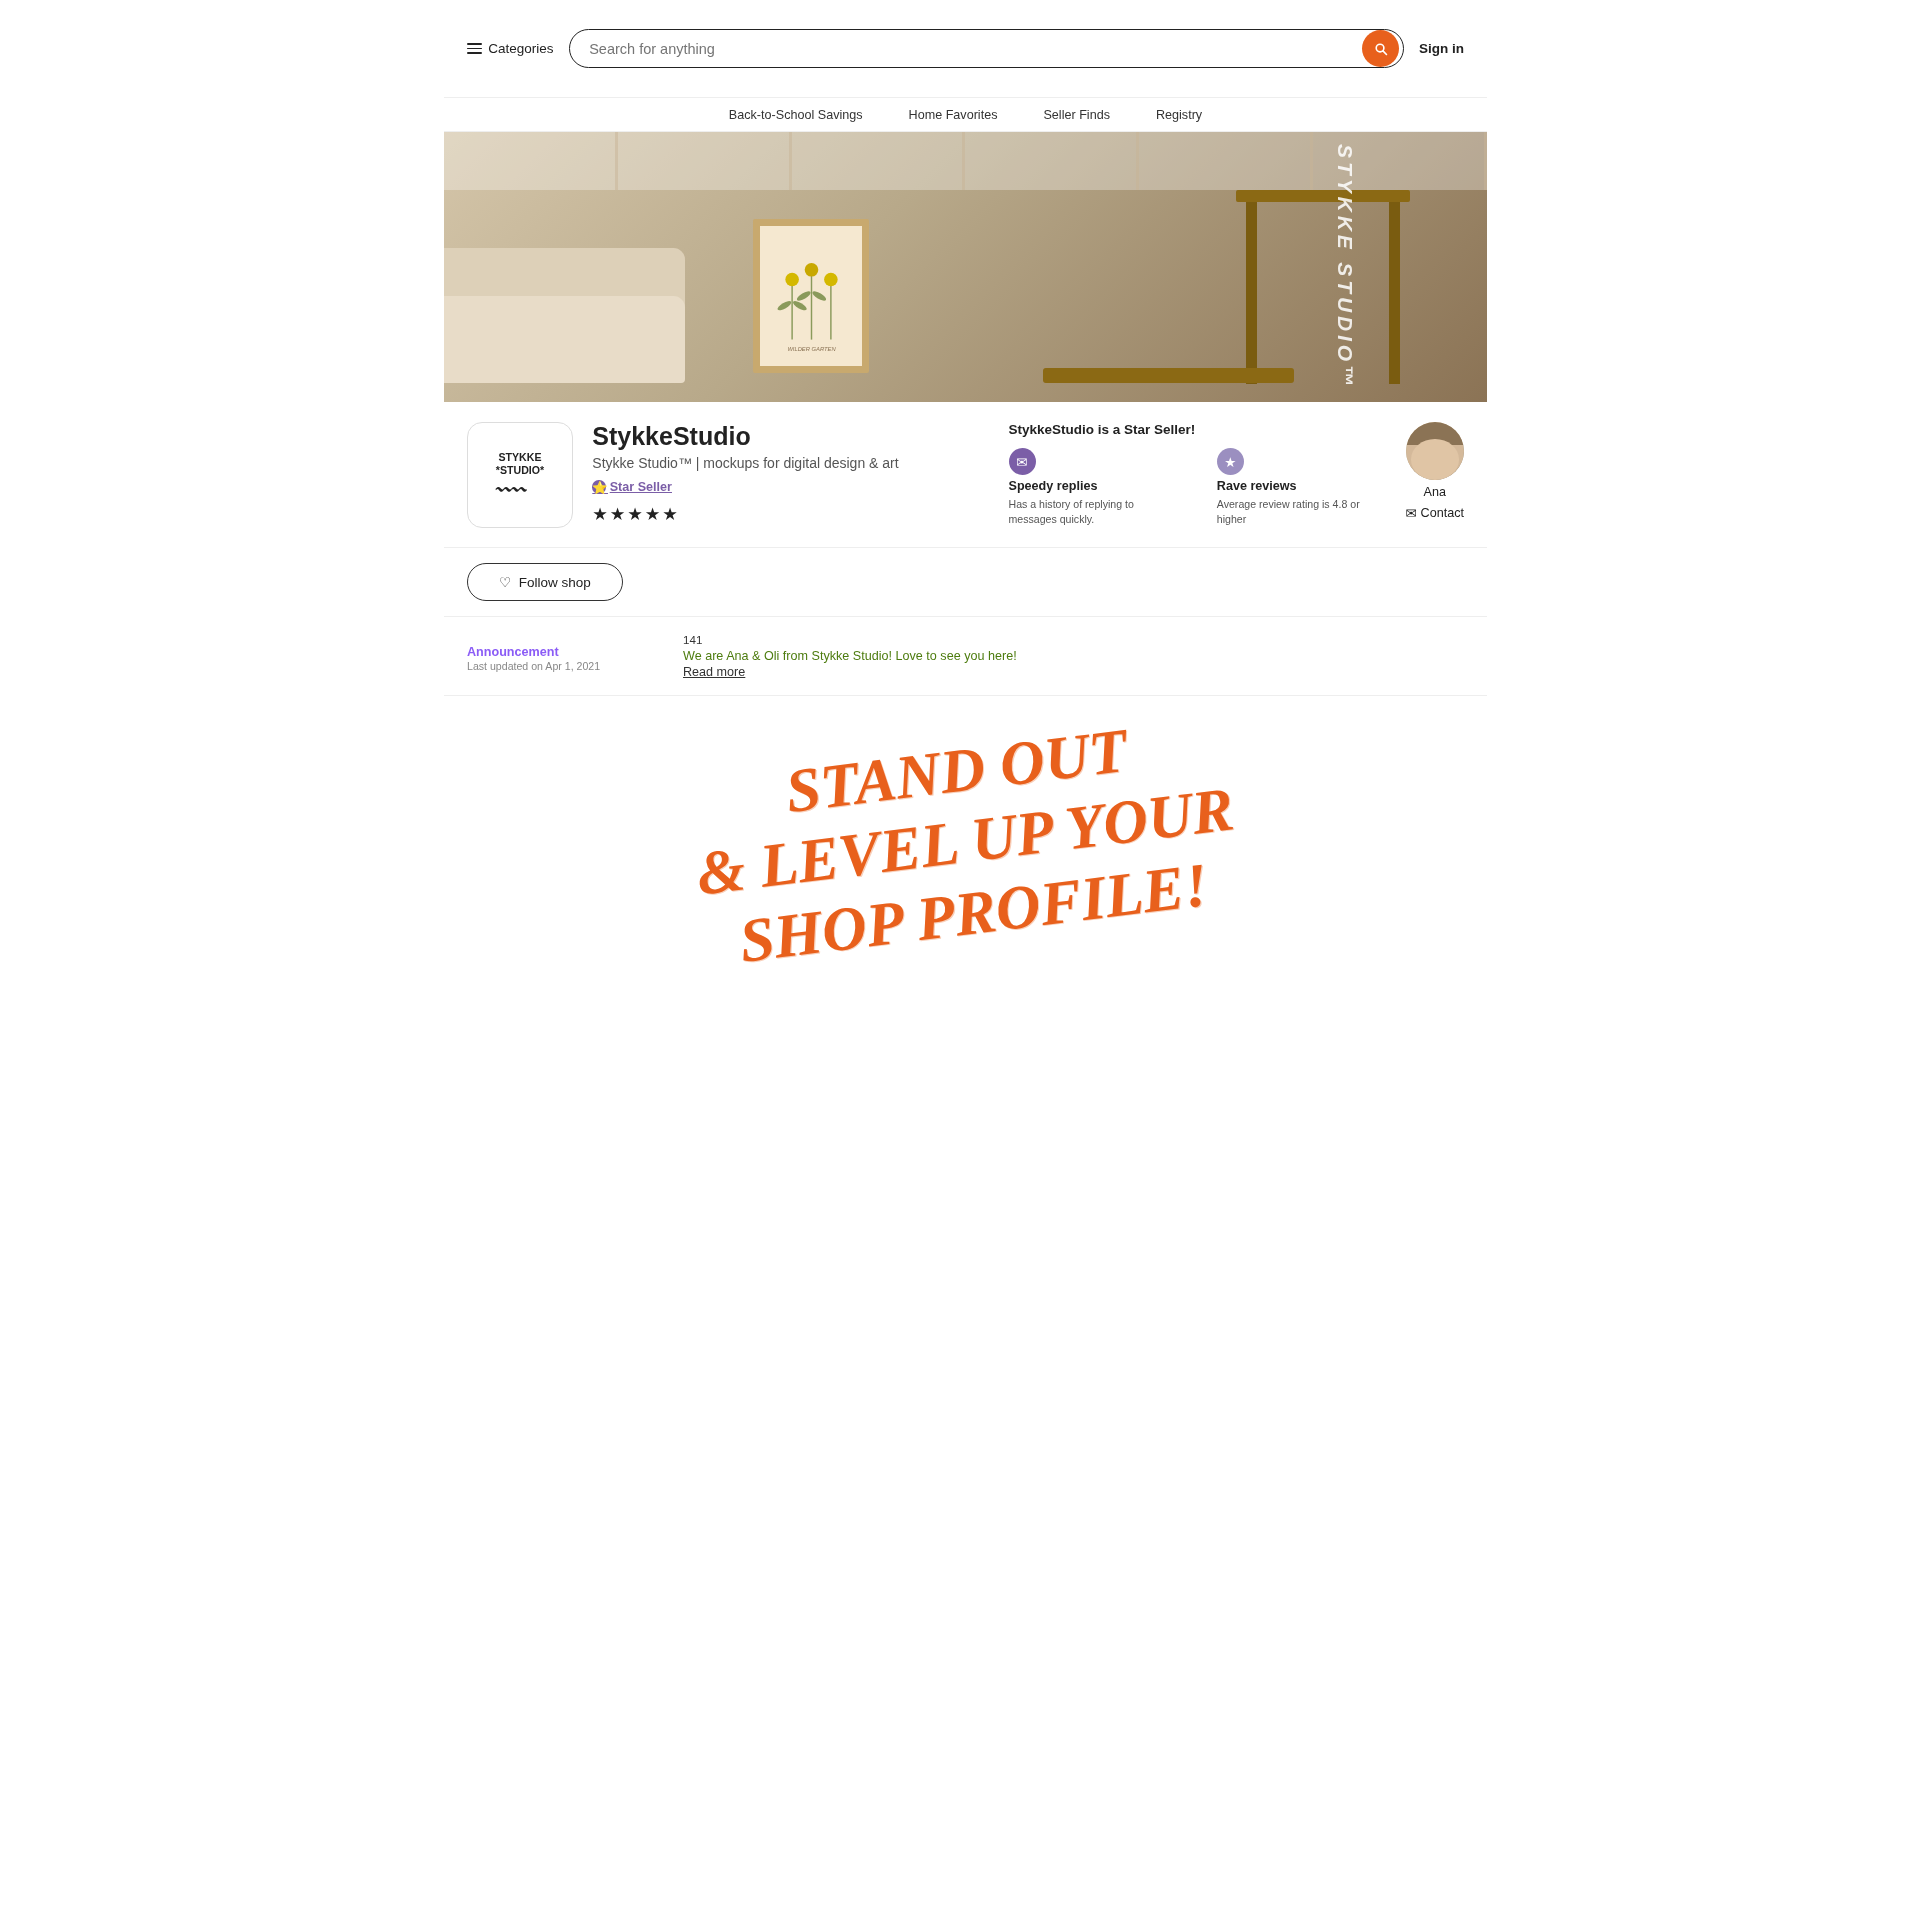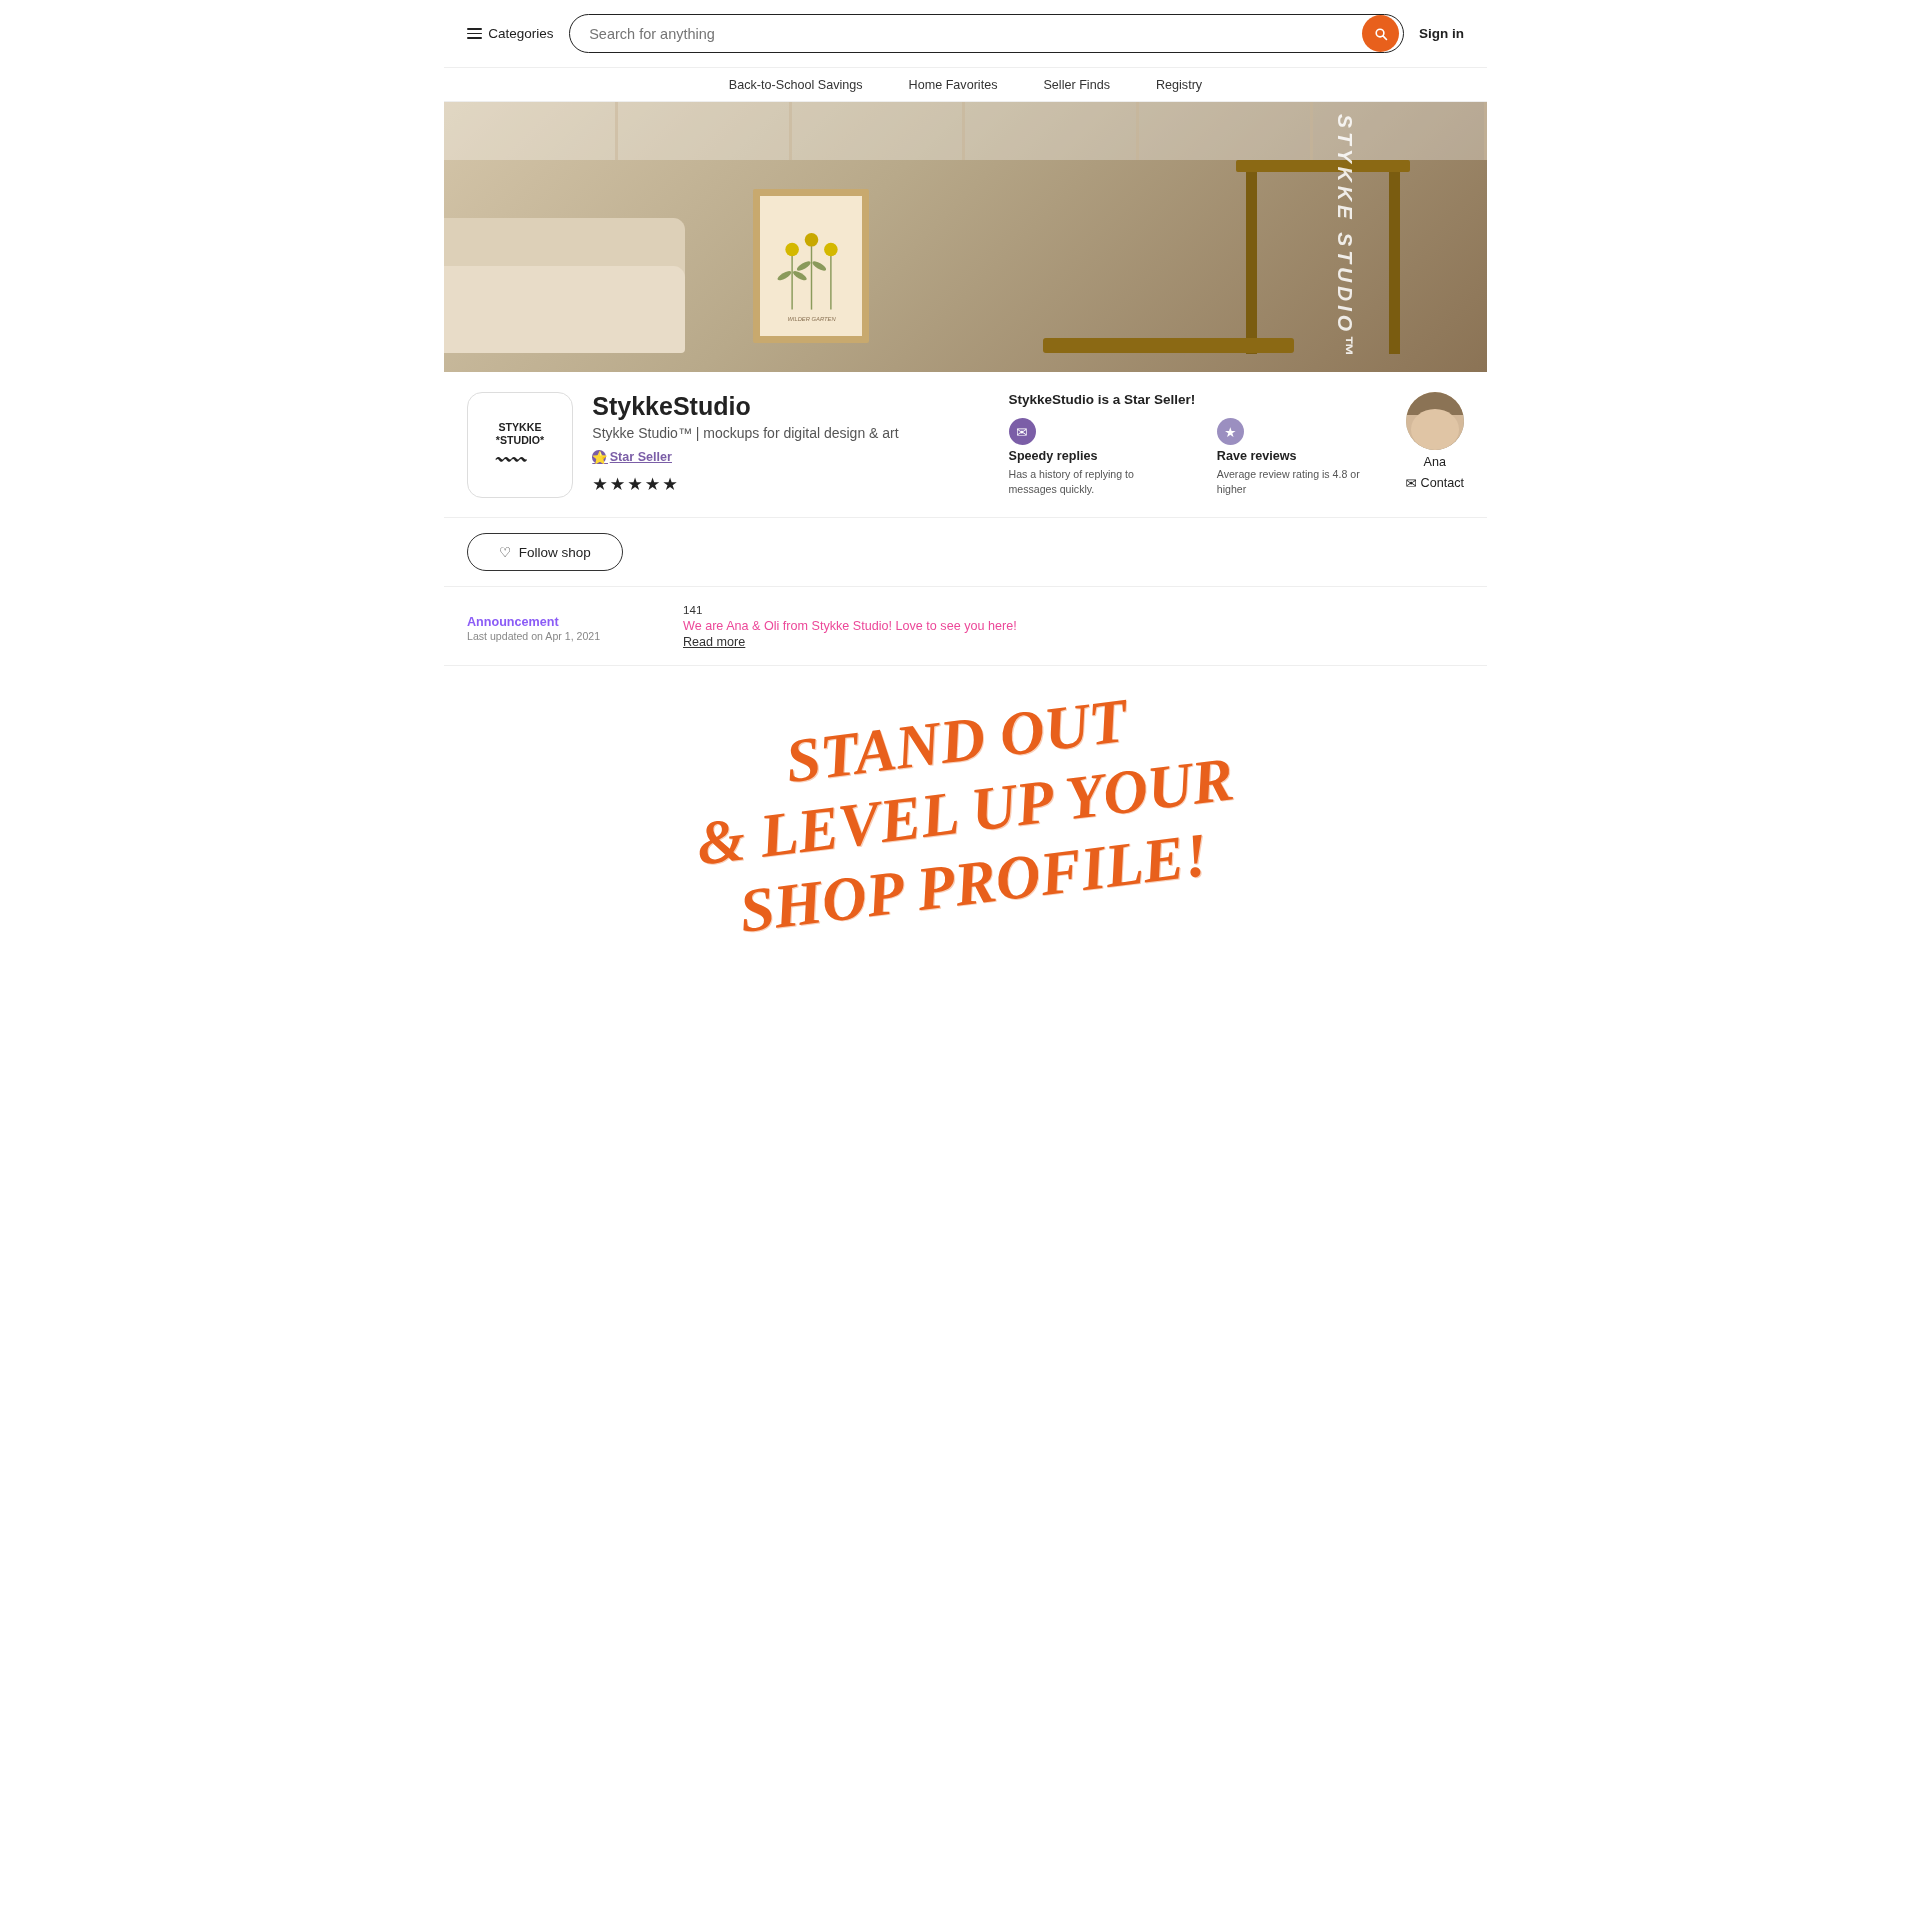--- a/index.html
+++ b/index.html
@@ -2,21 +2,21 @@
 <html><head>
   <meta charset="utf-8">
   <style>
     * { margin: 0; padding: 0; box-sizing: border-box; }
     body { font-family: -apple-system, BlinkMacSystemFont, 'Segoe UI', sans-serif; background: #fff; width: 1043px; margin: 0 auto; }
 
     
     .header {
       display: flex;
       align-items: center;
-      padding: 14px 23px;
+      padding: 29px 23px;
       gap: 15.4px;
       background: #fff;
       border-bottom: 1px solid #eee;
     }
     .categories-btn {
       display: flex;
       align-items: center;
       gap: 5.8px;
       background: none;
       border: none;
@@ -413,21 +413,21 @@
       font-size: 10.6px;
       color: #888;
       margin-top: 1.9px;
     }
     .announcement-counter {
       font-size: 11.6px;
       color: #333;
     }
     .announcement-text {
       font-size: 12.6px;
-      color: #ec4899;
+      color: #4d7c0f;
       margin-top: 3.9px;
     }
     .read-more {
       font-size: 12.6px;
       color: #333;
       text-decoration: underline;
       cursor: pointer;
       display: block;
       margin-top: 1.9px;
     }

